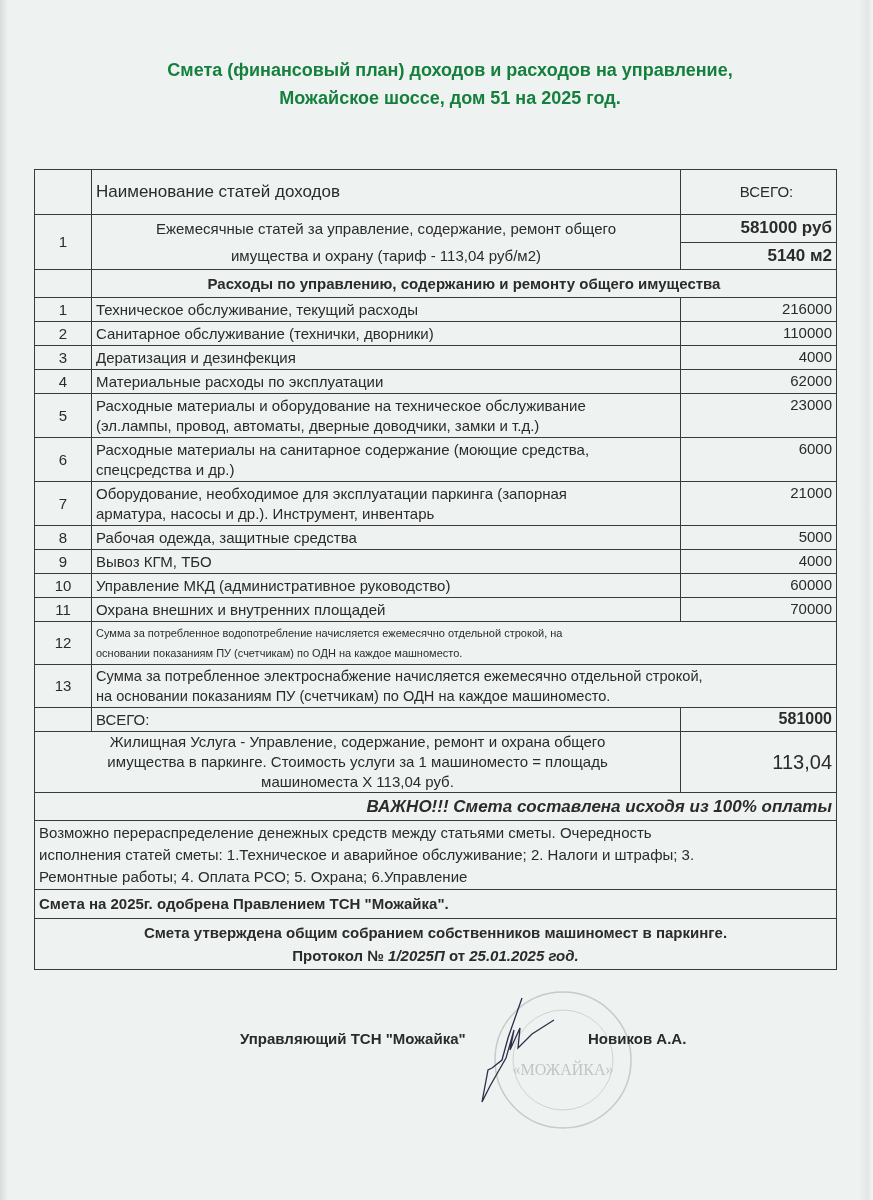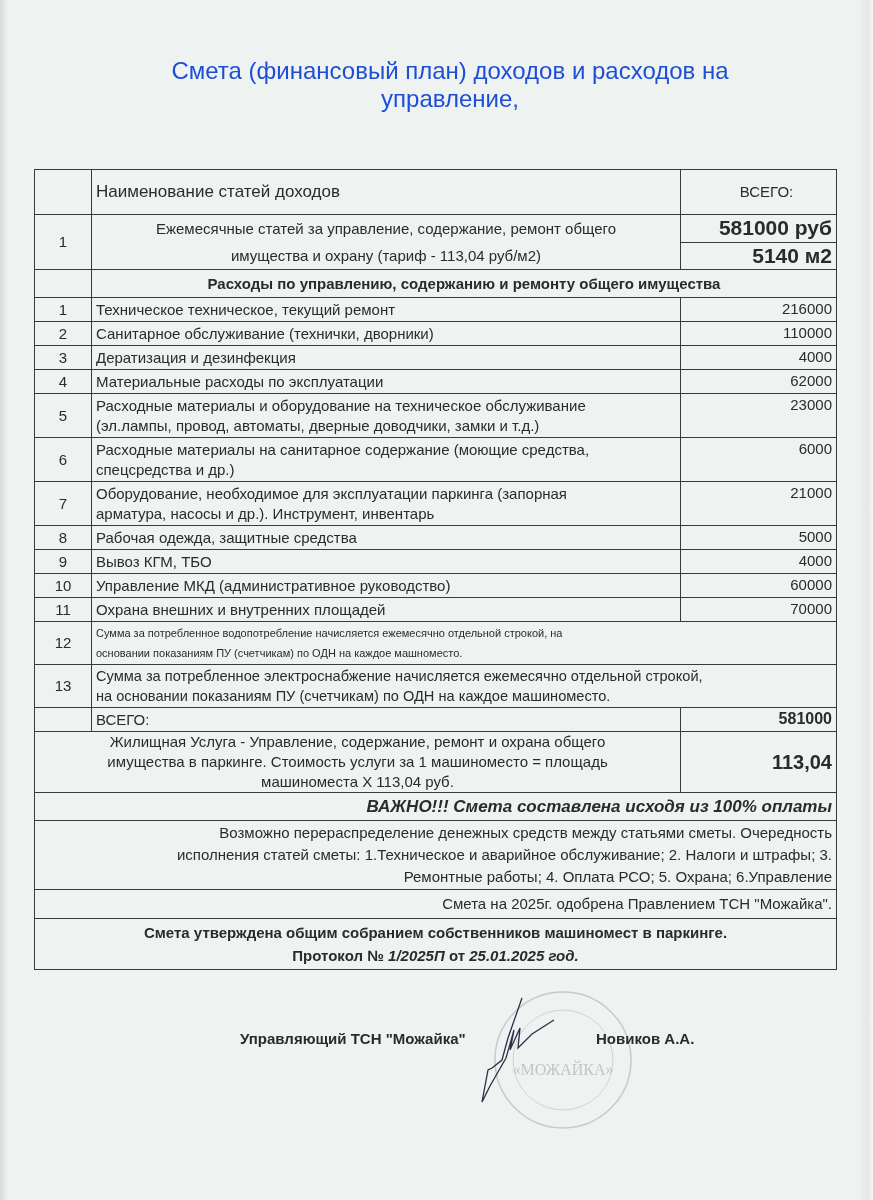--- a/index.html
+++ b/index.html
@@ -6,68 +6,69 @@
   body {
     width: 873px; height: 1200px; position: relative; overflow: hidden;
     background: #eef2f0;
     font-family: "Liberation Sans", sans-serif;
     color: #2b2b2b;
   }
   .page-edge-left { position: absolute; left: 0; top: 0; width: 8px; height: 1200px; background: linear-gradient(to right, #d8dcda, #eef2f0); }
   .page-edge-right { position: absolute; right: 0; top: 0; width: 14px; height: 1200px; background: linear-gradient(to right, #eef2f0, #e2e6e4 60%, #f4f6f5); }
   .title {
     position: absolute; left: 100px; top: 57px; width: 700px;
-    text-align: center; font-weight: normal; font-size: 24px; line-height: 27.5px;
-    color: #1d4ed8;
+    text-align: center; font-weight: bold; font-size: 18px; line-height: 27.5px;
+    color: #15803d;
   }
   table.budget {
     position: absolute; left: 34px; top: 169px; width: 802px;
     border-collapse: collapse; table-layout: fixed;
     font-size: 15px;
   }
   table.budget td {
     border: 1.3px solid #3a3a3a; padding: 0 4px; vertical-align: middle;
     line-height: 20px;
   }
   col.c-num { width: 57px; }
   col.c-name { width: 589px; }
   col.c-val { width: 156px; }
   .num { text-align: center; }
   .val { text-align: right; vertical-align: top !important; padding-top: 1px !important; }
   .hdr-name { text-align: left; font-size: 17px; height: 44px; }
   .hdr-total { text-align: center; font-size: 15px; padding-left: 20px !important; }
   .income-text { text-align: center; line-height: 27px !important; }
-  .bold-val { font-weight: bold; font-size: 21px; text-align: right; vertical-align: middle !important; }
+  .bold-val { font-weight: bold; font-size: 17px; text-align: right; vertical-align: middle !important; }
   .section { font-weight: bold; text-align: center; height: 27px; }
   tr.r1 td { height: 22px; }
   tr.r2 td { height: 42px; }
   .service-text { text-align: center; line-height: 20px !important; height: 58px; }
-  .service-val { font-weight: bold; font-size: 20px; text-align: right; }
+  .service-val { font-weight: normal; font-size: 20px; text-align: right; }
   .important { font-weight: bold; font-style: italic; font-size: 17px; text-align: right; height: 27px; }
-  .note { text-align: right; line-height: 22px !important; height: 68px; }
-  .approved { font-weight: normal; text-align: right; height: 28px; }
+  .note { text-align: left; line-height: 22px !important; height: 68px; }
+  .approved { font-weight: bold; text-align: left; height: 28px; }
   .protocol { font-weight: bold; text-align: center; line-height: 23px !important; height: 50px; }
   .protocol i { font-style: italic; }
   .sign-row {
     position: absolute; top: 1030px; left: 240px; width: 470px; height: 24px;
     font-weight: bold; font-size: 15px;
   }
   .sign-role { position: absolute; left: 0; top: 0; }
-  .sign-name { position: absolute; left: 348px; top: 0; margin-left: 8px; }
+  .sign-name { position: absolute; left: 348px; top: 0; }
   .stamp { position: absolute; left: 488px; top: 985px; width: 150px; height: 150px; }
   .signature { position: absolute; left: 470px; top: 990px; width: 110px; height: 115px; }
 </style>
 </head>
 <body>
 
 <div class="page-edge-left"></div>
 <div class="page-edge-right"></div>
 
 <div class="title">
   <div>Смета (финансовый план) доходов и расходов на управление,</div>
+  <div>Можайское шоссе, дом 51 на 2025 год.</div>
 </div>
 
 <table class="budget">
   <colgroup>
       <col class="c-num">
       <col class="c-name">
       <col class="c-val">
     </colgroup>
   <tbody id="budget-body">
     <tr>
@@ -88,21 +89,21 @@
     </tr>
     <tr>
       <td></td>
       <td class="section" colspan="2">Расходы по управлению, содержанию и ремонту общего имущества</td>
     </tr>
   </tbody>
   <tbody id="expenses-body">
       <tr class="r1">
         <td class="num">1</td>
         <td>
-          <div>Техническое техническое, текущий ремонт</div>
+          <div>Техническое обслуживание, текущий расходы</div>
         </td>
         <td class="val">216000</td>
       </tr>
       <tr class="r1">
         <td class="num">2</td>
         <td>
           <div>Санитарное обслуживание (технички, дворники)</div>
         </td>
         <td class="val">110000</td>
       </tr>

